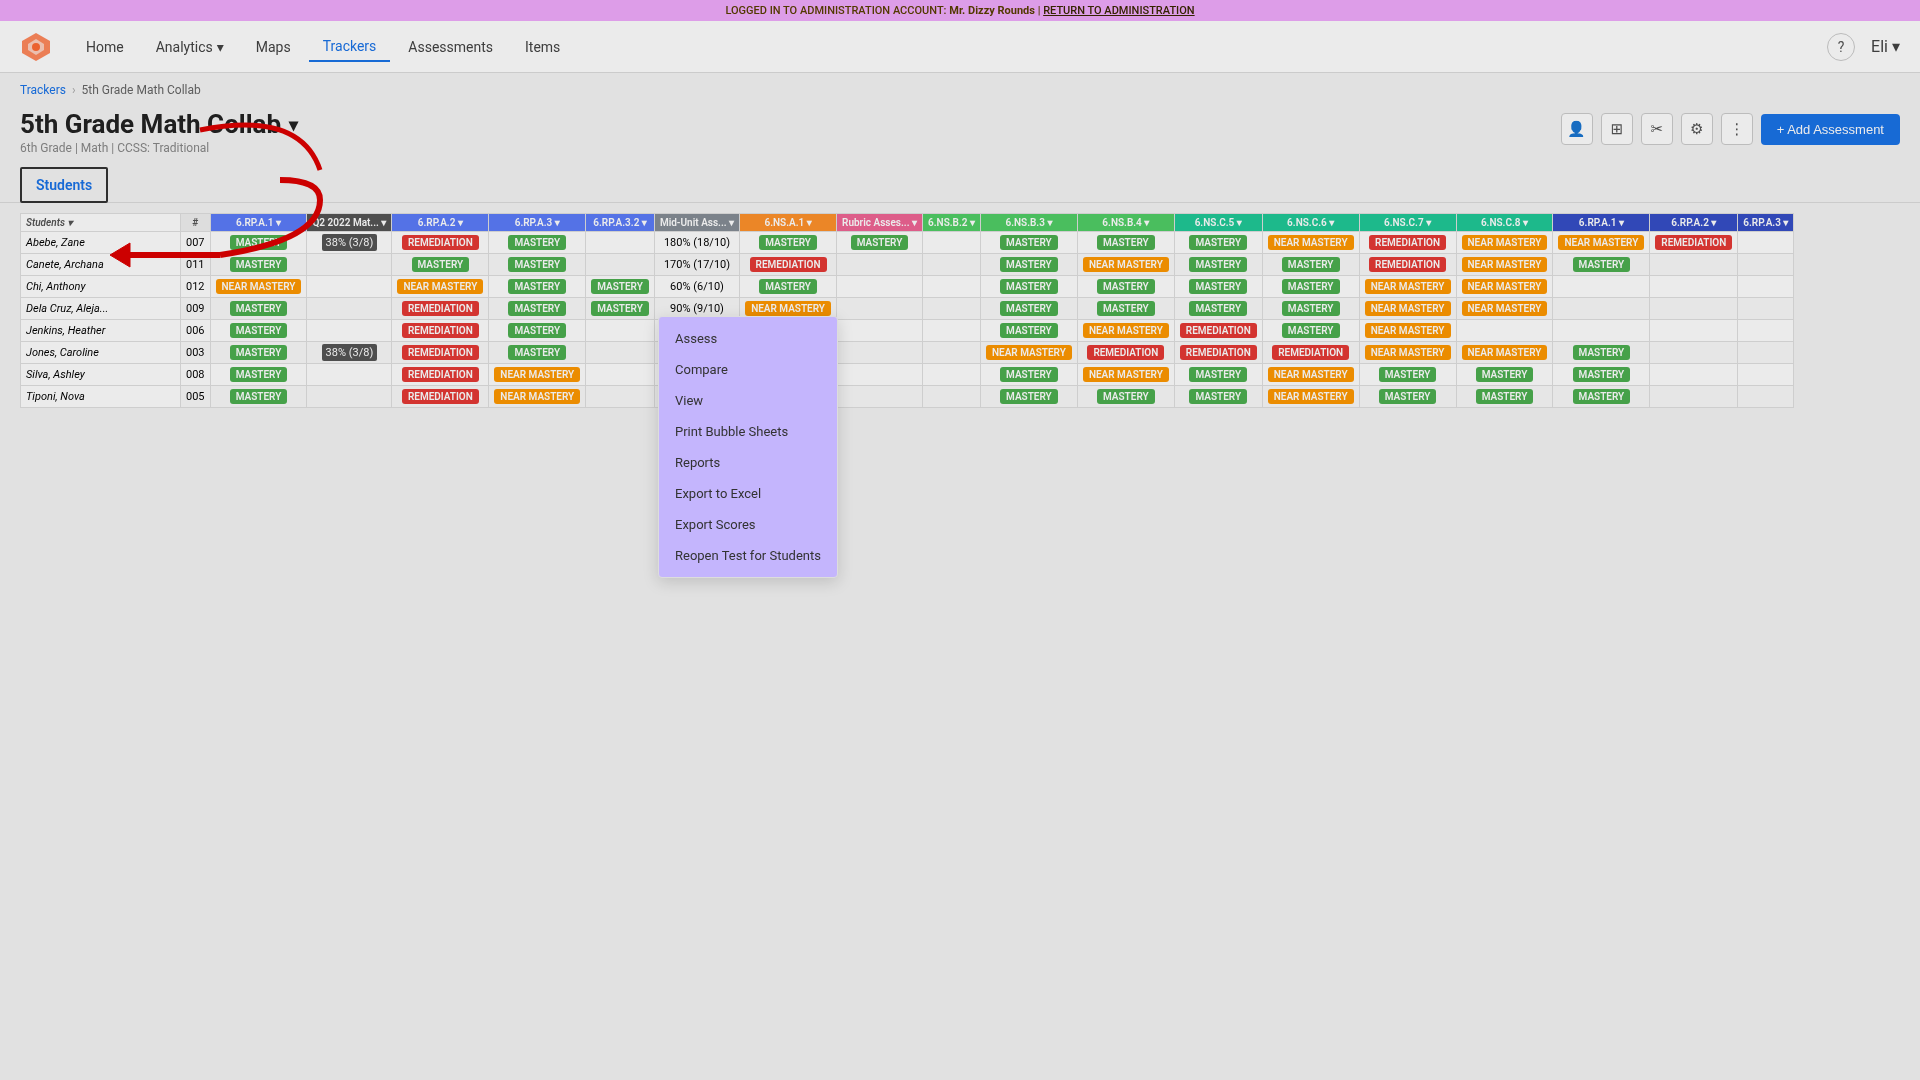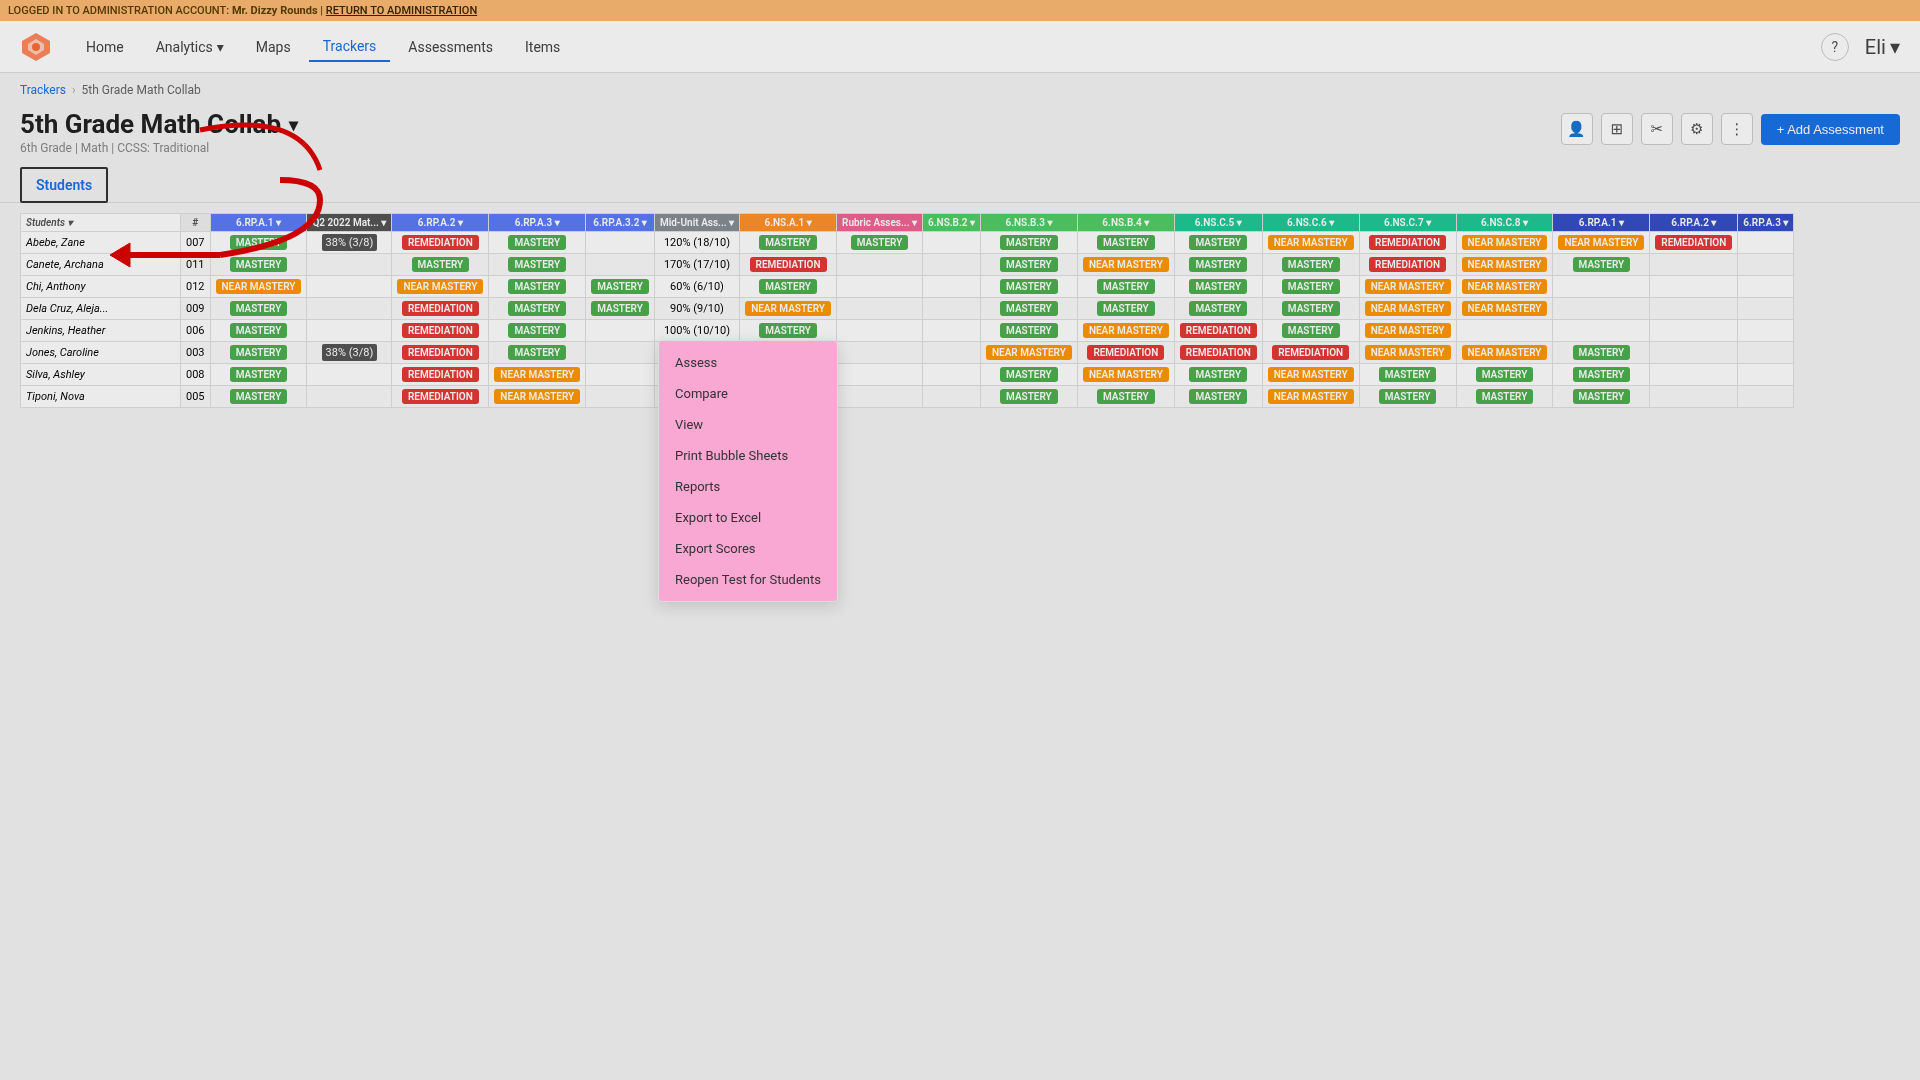--- a/index.html
+++ b/index.html
@@ -1,22 +1,22 @@
 <!DOCTYPE html>
 <html><head>
   <meta charset="utf-8">
   <style>
     * { box-sizing: border-box; margin: 0; padding: 0; }
     body { font-family: -apple-system, BlinkMacSystemFont, 'Segoe UI', Roboto, sans-serif; background: #f5f5f5; font-size: 13px; overflow-x: hidden; }
 
     
     .admin-bar {
-      background: #fdba74;
+      background: #f0abfc;
       color: #5a3e00;
-      text-align: left;
+      text-align: center;
       padding: 4px 8px;
       font-size: 11px;
       font-weight: 500;
     }
     .admin-bar a { color: #3a2600; text-decoration: underline; cursor: pointer; }
 
     
     .nav {
       background: #fff;
       border-bottom: 1px solid #ddd;
@@ -35,21 +35,21 @@
       padding: 6px 14px;
       cursor: pointer;
       border-radius: 4px;
       color: #444;
       font-size: 14px;
       display: flex; align-items: center; gap: 4px; text-align: center;
     }
     .nav-item.active { color: #1a73e8; border-bottom: 2px solid #1a73e8; border-radius: 0; }
     .nav-right { display: flex; align-items: center; gap: 16px; }
     .nav-help { width: 28px; height: 28px; border-radius: 50%; border: 1px solid #ccc; display: flex; align-items: center; justify-content: center; cursor: pointer; color: #555; font-size: 14px; }
-    .nav-user { display: flex; align-items: center; gap: 4px; cursor: pointer; color: #444; font-size: 20px; }
+    .nav-user { display: flex; align-items: center; gap: 4px; cursor: pointer; color: #444; font-size: 16px; }
 
     
     .breadcrumb {
       padding: 10px 20px 4px;
       font-size: 12px;
       color: #666;
       display: flex; align-items: center; gap: 6px;
     }
     .breadcrumb a { color: #1a73e8; text-decoration: none; cursor: pointer; }
     .breadcrumb-sep { color: #aaa; }
@@ -134,23 +134,23 @@
       border-radius: 3px;
       font-size: 10px;
       font-weight: 600;
       color: #fff;
     }
     .badge-mastery { background: #4caf50; }
     .badge-remediation { background: #e53935; }
     .badge-near-mastery { background: #ff9800; }
     .dropdown-menu {
       position: absolute;
-      top: 340px;
+      top: 316px;
       left: 658px;
-      background: #f9a8d4;
+      background: #c4b5fd;
       border: 1px solid #ddd;
       border-radius: 4px;
       box-shadow: 0 4px 16px rgba(0,0,0,0.15);
       z-index: 200;
       min-width: 180px;
       padding: 6px 0;
     }
     .dropdown-item {
       padding: 8px 16px;
       cursor: pointer;
@@ -292,21 +292,21 @@
     </thead>
     <tbody id="table-body">
     <tr style="background: rgb(255, 255, 255);">
           <td class="student-col">Abebe, Zane</td>
           <td>007</td>
           <td><span class="badge badge-mastery">MASTERY</span></td>
           <td><span style="font-size:11px;color:#fff;background:#555;padding:2px 4px;border-radius:2px;">38% (3/8)</span></td>
           <td><span class="badge badge-remediation">REMEDIATION</span></td>
           <td><span class="badge badge-mastery">MASTERY</span></td>
           <td></td>
-          <td><span style="font-size:11px;">120% (18/10)</span></td>
+          <td><span style="font-size:11px;">180% (18/10)</span></td>
           <td><span class="badge badge-mastery">MASTERY</span></td>
           <td><span class="badge badge-mastery">MASTERY</span></td>
           <td></td>
           <td><span class="badge badge-mastery">MASTERY</span></td>
           <td><span class="badge badge-mastery">MASTERY</span></td>
           <td><span class="badge badge-mastery">MASTERY</span></td>
           <td><span class="badge badge-near-mastery">NEAR MASTERY</span></td>
           <td><span class="badge badge-remediation">REMEDIATION</span></td>
           <td><span class="badge badge-near-mastery">NEAR MASTERY</span></td>
           <td><span class="badge badge-near-mastery">NEAR MASTERY</span></td>

